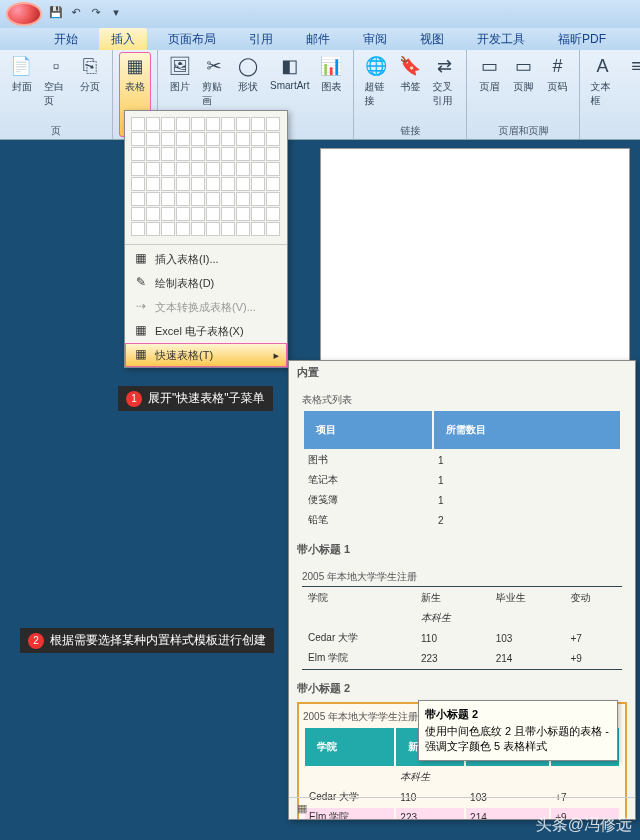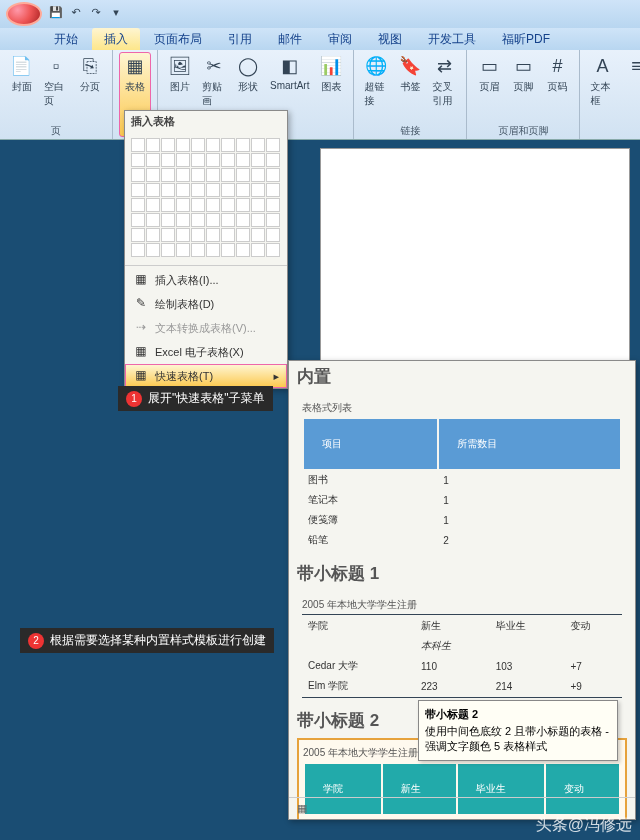--- a/index.html
+++ b/index.html
@@ -1,21 +1,21 @@
 <!DOCTYPE html>
 <html><head>
 <meta charset="utf-8">
 <style>
 *{margin:0;padding:0;box-sizing:border-box;font-family:"Microsoft YaHei","SimSun",sans-serif}
 body{width:640px;height:840px;background:#1a4d73;overflow:hidden;position:relative}
 .titlebar{height:28px;background:linear-gradient(#cfe4f8,#b8d6f0);display:flex;align-items:center;padding:0 6px;font-size:11px}
 .office-btn{width:36px;height:24px;background:radial-gradient(circle at 30% 30%,#f9a,#e55,#a22);border-radius:50%;border:2px solid #fa9;margin-right:6px}
 .qat{display:flex;gap:4px;align-items:center}
 .qat-item{width:16px;height:16px;font-size:11px;color:#345;text-align:center}
-.tabs{height:22px;background:linear-gradient(#cfe4f8,#b8d6f0);display:flex;padding-left:42px;font-size:12px;gap:2px}
+.tabs{height:22px;background:linear-gradient(#cfe4f8,#b8d6f0);display:flex;padding-left:42px;font-size:12px;gap:9px}
 .tab{padding:3px 12px;color:#15428b;cursor:pointer}
 .tab.active{background:linear-gradient(#fef5d1,#fde68a);border-radius:3px 3px 0 0}
 .ribbon{height:90px;background:linear-gradient(#e8f1fb,#d1e2f2);display:flex;border-bottom:1px solid #8aa}
 .group{border-right:1px solid #abc;padding:2px 6px;display:flex;flex-direction:column;position:relative}
 .group-label{font-size:10px;color:#456;text-align:center;position:absolute;bottom:1px;left:0;right:0}
 .group-items{display:flex;gap:2px;flex:1}
 .ritem{display:flex;flex-direction:column;align-items:center;gap:2px;padding:2px 4px;font-size:10px;color:#345;cursor:pointer;border-radius:3px}
 .ritem.active{background:linear-gradient(#fef5d1,#fcc94f);border:1px solid #e6a;padding:1px 3px}
 .ricon{width:24px;height:24px;display:flex;align-items:center;justify-content:center;font-size:18px}
 .document{position:absolute;top:148px;left:320px;width:310px;height:230px;background:#fff;border:1px solid #999}
@@ -24,25 +24,25 @@
 .dd-grid{padding:6px;display:grid;grid-template-columns:repeat(10,14px);grid-template-rows:repeat(8,14px);gap:1px}
 .dd-cell{background:#fff;border:1px solid #ccc}
 .dd-sep{height:1px;background:#ccc;margin:2px 0}
 .dd-item{padding:4px 8px;display:flex;align-items:center;gap:6px;color:#333}
 .dd-item.disabled{color:#999}
 .dd-item.highlight{background:linear-gradient(#fef5d1,#fcc94f);border:1px solid #e6a;padding:3px 7px}
 .dd-icon{width:16px;height:16px;font-size:12px;text-align:center}
 .callout{position:absolute;background:#2a2a2a;color:#fff;font-size:12px;padding:4px 8px;display:flex;align-items:center;gap:6px}
 .callout-num{width:16px;height:16px;background:#e33;border-radius:50%;text-align:center;line-height:16px;font-size:10px}
 .gallery{position:absolute;top:360px;left:288px;width:348px;height:460px;background:#f5f5f0;border:1px solid #8a8a8a;box-shadow:2px 2px 6px rgba(0,0,0,0.3);font-size:11px;overflow:hidden}
-.gal-section{padding:4px 8px;font-weight:bold;color:#555;font-size:17px}
+.gal-section{padding:4px 8px;font-weight:bold;color:#555;font-size:11px}
 .gal-preview{margin:2px 8px;padding:4px;border:1px solid transparent}
 .gal-preview.selected{border:2px solid #e6a23c;background:#fef9ee}
 .mini-table{font-size:10px;color:#333;width:100%}
-.mini-table th{background:#5a9bd5;color:#fff;padding:18px;text-align:left;font-weight:normal}
+.mini-table th{background:#5a9bd5;color:#fff;padding:12px;text-align:left;font-weight:bold}
 .mini-table.teal th{background:#2aa}
 .mini-table td{padding:2px 4px}
 .gal-title{font-size:10px;color:#555;padding:2px 0}
 .tooltip{position:absolute;top:700px;left:418px;width:200px;background:#fffef5;border:1px solid #888;padding:6px;font-size:11px;box-shadow:2px 2px 4px rgba(0,0,0,0.2)}
 .tooltip-title{font-weight:bold;margin-bottom:2px}
 .gal-footer{position:absolute;bottom:0;left:0;right:0;padding:4px 8px;border-top:1px solid #ccc;color:#666;display:flex;align-items:center;gap:6px}
 .watermark{position:absolute;bottom:4px;right:8px;color:#fff;font-size:16px;opacity:0.8}
 </style>
 </head>
 <body>
@@ -163,21 +163,20 @@
       <div class="ritem">
           <div class="ricon">≡</div>
         </div>
     </div>
   </div>
 </div>
 
 <div class="document"></div>
 
 <div class="dropdown">
-  <div class="dd-title">插入表格</div>
   <div class="dd-grid" id="ddgrid">
       <div class="dd-cell"></div>
       <div class="dd-cell"></div>
       <div class="dd-cell"></div>
       <div class="dd-cell"></div>
       <div class="dd-cell"></div>
       <div class="dd-cell"></div>
       <div class="dd-cell"></div>
       <div class="dd-cell"></div>
       <div class="dd-cell"></div>

